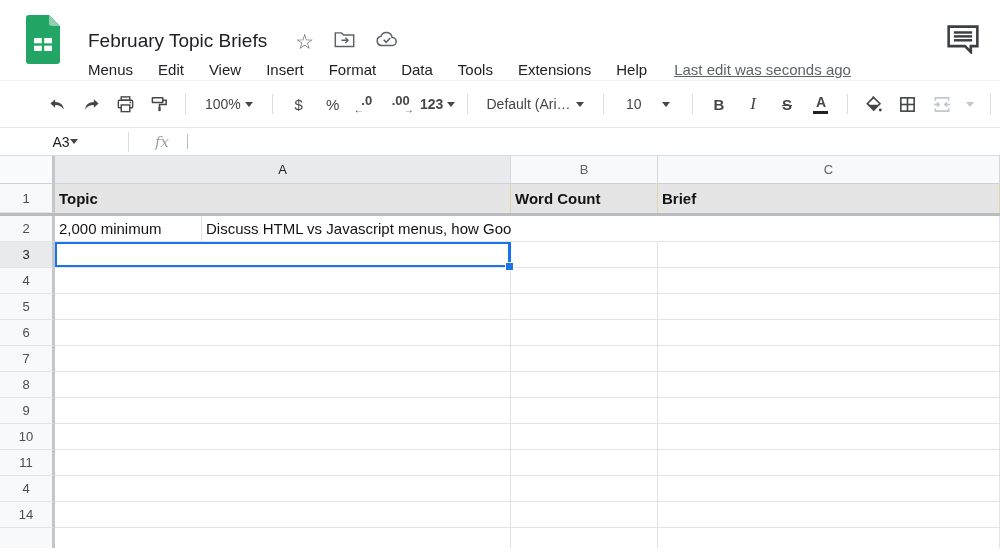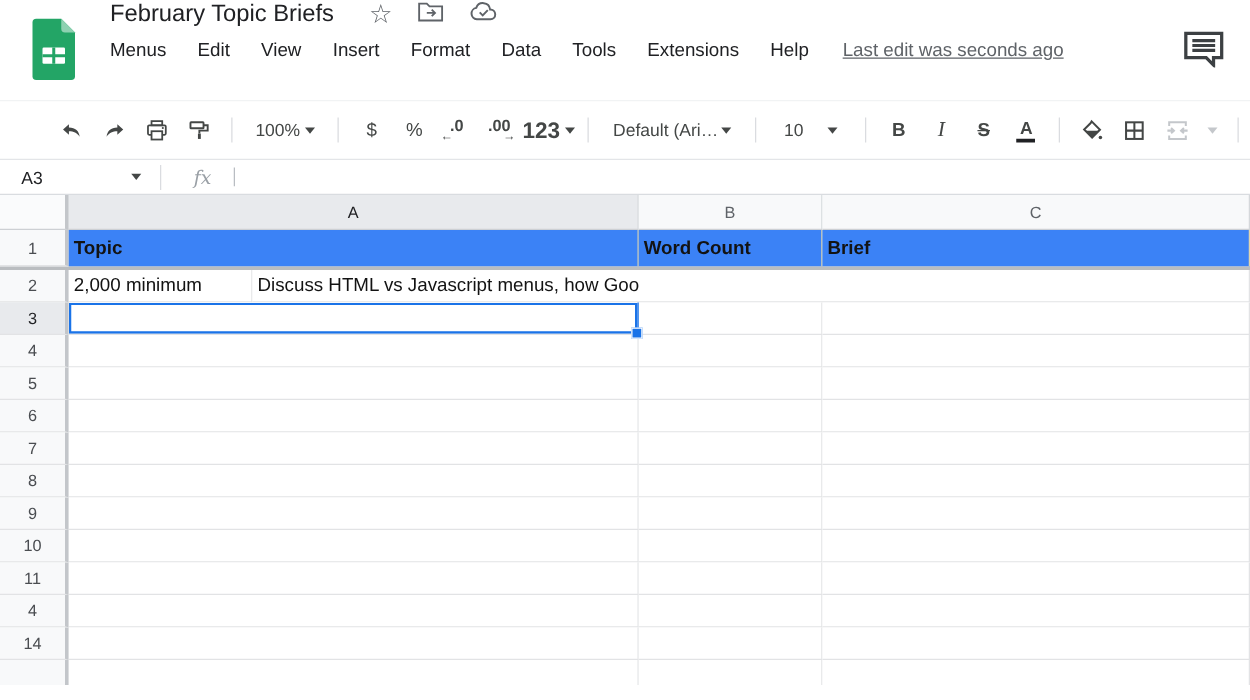--- a/index.html
+++ b/index.html
@@ -2,21 +2,21 @@
 <html><head>
 <meta charset="utf-8">
 <style>
   * { box-sizing: border-box; margin: 0; padding: 0; }
   html, body { width: 1000px; height: 560px; overflow: hidden; background: #fff;
     font-family: "Liberation Sans", sans-serif; }
 
   
   .topbar { position: relative; height: 80px; background: #fff; }
   .logo-wrap { position: absolute; left: 25px; top: 14px; width: 36px; height: 52px; cursor: pointer; }
-  .title-block { position: absolute; left: 88px; top: 0; }
+  .title-block { position: absolute; left: 88px; top: 30px; }
   .title-row { display: flex; align-items: center; }
   .doc-title { font-size: 19px; color: #202124; white-space: nowrap; }
   .tb-icons { display: flex; align-items: center; gap: 20px; margin-left: 28px; }
   .star-glyph { font-size: 21px; color: #5f6368; line-height: 1; }
   .menubar { display: flex; align-items: center; margin-top: 9px; font-size: 15px; color: #202124; }
   .menu-item { margin-right: 25px; cursor: pointer; white-space: nowrap; }
   .last-edit { color: #5f6368; text-decoration: underline; margin-left: 2px; white-space: nowrap; cursor: pointer; }
   .comment-btn { position: absolute; right: 20px; top: 24px; cursor: pointer; }
 
   
@@ -28,35 +28,35 @@
   .vdiv { width: 1px; height: 20px; background: #dadce0; margin: 0 9px; flex: none; }
   .caret { width: 0; height: 0; border-left: 4px solid transparent; border-right: 4px solid transparent;
     border-top: 5px solid #444746; display: inline-block; }
   .caret.dim { border-top-color: #c4c7cb; }
   .money { font-size: 15px; }
   .dec-btn { flex-direction: column; line-height: 1; gap: 0; }
   .dec-btn .num { font-size: 13px; font-weight: bold; }
   .dec-btn .arr { font-size: 10px; margin-top: -2px; }
   .arr-left { align-self: flex-start; margin-left: 1px; }
   .arr-right { align-self: flex-end; margin-right: 1px; }
-  .fmt-123 { font-weight: bold; font-size: 18px; }
+  .fmt-123 { font-weight: bold; font-size: 14px; }
   .font-sel { width: 118px; justify-content: space-between; padding: 0 8px; margin: 0 2px; }
   .font-sel span:first-child { white-space: nowrap; overflow: hidden; }
   .size-sel { width: 66px; justify-content: space-between; padding: 0 10px; }
   .b-btn { font-weight: bold; font-size: 15px; }
   .i-btn { font-family: "Liberation Serif", serif; font-style: italic; font-size: 17px; }
   .s-btn { font-size: 15px; text-decoration: line-through; font-weight: bold; }
   .a-btn { flex-direction: column; gap: 0; line-height: 1; }
   .a-btn .a { font-size: 14px; font-weight: bold; }
   .a-btn .bar { width: 15px; height: 3px; background: #202124; margin-top: 2px; }
 
   
   .formula-bar { height: 28px; display: flex; align-items: center; padding-left: 9px;
     border-bottom: 1px solid #d9dce0; background: #fff; }
-  .name-box { width: 110px; display: flex; align-items: center; justify-content: space-between;
+  .name-box { width: 110px; display: flex; align-items: center; justify-content: center;
     padding: 0 6px 0 8px; font-size: 14px; color: #202124; cursor: pointer; }
   .fx { font-family: "DejaVu Serif", serif; font-style: italic; color: #9aa0a6; font-size: 15px; margin-left: 17px; }
   .cursor-line { width: 1px; height: 15px; background: #b9bdc2; margin-left: 18px; }
 
   
   .grid { position: relative; height: 403px; overflow: hidden; background: #fff; }
   .hdr-row { display: flex; height: 28px; }
   .corner { width: 55px; flex: none; background: #fafbfc; border-right: 3px solid #c3c6ca;
     border-bottom: 1px solid #cdd0d4; cursor: pointer; }
   .col-h { display: flex; align-items: center; justify-content: center; font-size: 13px; color: #5f6368;
@@ -66,21 +66,21 @@
   .col-cc { flex: 1; min-width: 0; }
   .col-h.highlight, .row-h.highlight { background: #e8eaed; color: #202124; }
   .sheet-row { display: flex; height: 26px; }
   .sheet-row.first { height: 29px; }
   .row-h { width: 55px; flex: none; background: #f8f9fa; border-right: 3px solid #c3c6ca;
     border-bottom: 1px solid #e2e3e5; display: flex; align-items: center; justify-content: center;
     font-size: 13px; color: #4a4d51; cursor: pointer; }
   .cell { border-right: 1px solid #e2e3e5; border-bottom: 1px solid #e2e3e5; font-size: 15px;
     color: #131313; padding: 0 4px; display: flex; align-items: center; white-space: nowrap;
     overflow: hidden; cursor: cell; background: #fff; }
-  .sheet-row.first .cell { background: #3b82f6; font-weight: bold; border-right-color: #ded4af;
+  .sheet-row.first .cell { background: #e5e5e5; font-weight: bold; border-right-color: #ded4af;
     border-bottom: none; }
   .frozen-bar { height: 3px; background: #babdc0; }
   .cell.selected { position: relative; z-index: 2; overflow: visible;
     box-shadow: inset 0 0 0 2px #1a73e8; border-right-color: #1a73e8; }
   .cell.selected::after { content: ""; position: absolute; right: -4px; bottom: -4px;
     width: 7px; height: 7px; background: #1a73e8; border: 1px solid #fff; }
   .filler { display: flex; height: 20px; }
   .filler .row-h { border-bottom: none; }
   .filler .cell { border-bottom: none; }
 </style>

